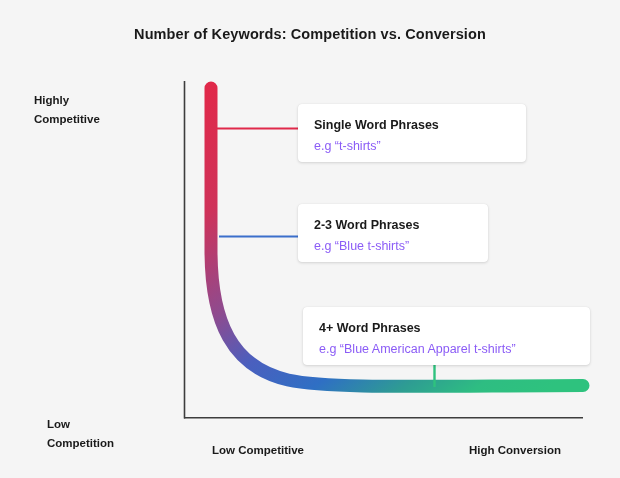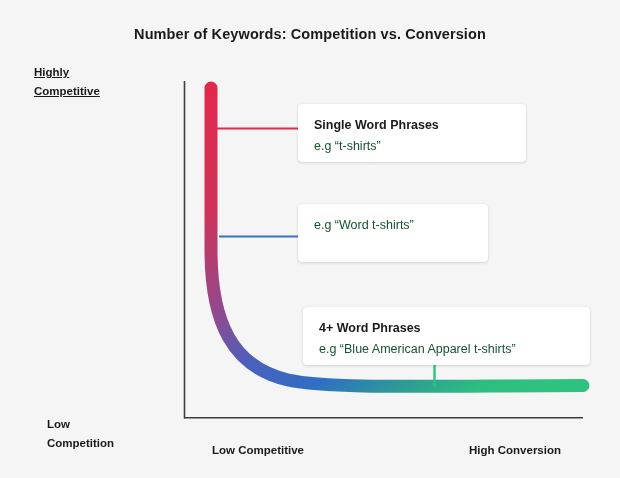--- a/index.html
+++ b/index.html
@@ -33,21 +33,21 @@
   }
   
   .axis-label {
     position: absolute;
     font-size: 11.5px;
     font-weight: bold;
     color: #1a1a1a;
     line-height: 19px;
     white-space: pre-line;
   }
-  #ylabel-top  { left: 34px; top: 63px; text-decoration: underline; }
+  #ylabel-top  { left: 34px; top: 91px; }
   #ylabel-bot  { left: 47px; top: 383px; margin-top: 32px; }
   #xlabel-left  { left: 212px; top: 441px; }
   #xlabel-right { left: 469px; top: 441px; }
 
   
   #plot-svg {
     position: absolute;
     left: 0;
     top: 0;
   }
@@ -64,21 +64,21 @@
   .callout-title {
     font-size: 12.5px;
     font-weight: bold;
     color: #1a1a1a;
     line-height: 16px;
     margin-bottom: 5px;
   }
   .callout-sub {
     font-size: 12.5px;
     font-weight: normal;
-    color: #14532d;
+    color: #8b5cf6;
     line-height: 16px;
   }
   #callout-0 { left: 298px; top: 104px;  width: 228px; height: 58px; }
   #callout-1 { left: 298px; top: 204px;  width: 190px; height: 58px; }
   #callout-2 { left: 303px; top: 307px;  width: 287px; height: 58px; }
 </style>
 </head>
 <body style="background: rgb(245, 245, 245);">
 
 <div id="chart-root" style="background: rgb(245, 245, 245);">
@@ -121,21 +121,22 @@
     <line id="leader-1" x1="219" y1="236.5" x2="299" y2="236.5" stroke-width="2.1" stroke-linecap="butt" stroke="#3b6fcb"></line>
     <line id="leader-2" x1="434.5" y1="364" x2="434.5" y2="387" stroke-width="2.4" stroke-linecap="butt" stroke="#2ec27e"></line>
   </svg>
 
   <div class="callout" id="callout-0">
     <div class="callout-title">Single Word Phrases</div>
     <div class="callout-sub">e.g “t-shirts”</div>
   </div>
 
   <div class="callout" id="callout-1">
-    <div class="callout-sub">e.g “Word t-shirts”</div>
+    <div class="callout-title">2-3 Word Phrases</div>
+    <div class="callout-sub">e.g “Blue t-shirts”</div>
   </div>
 
   <div class="callout" id="callout-2">
     <div class="callout-title">4+ Word Phrases</div>
     <div class="callout-sub">e.g “Blue American Apparel t-shirts”</div>
   </div>
 
 </div>
 
 </body></html>

